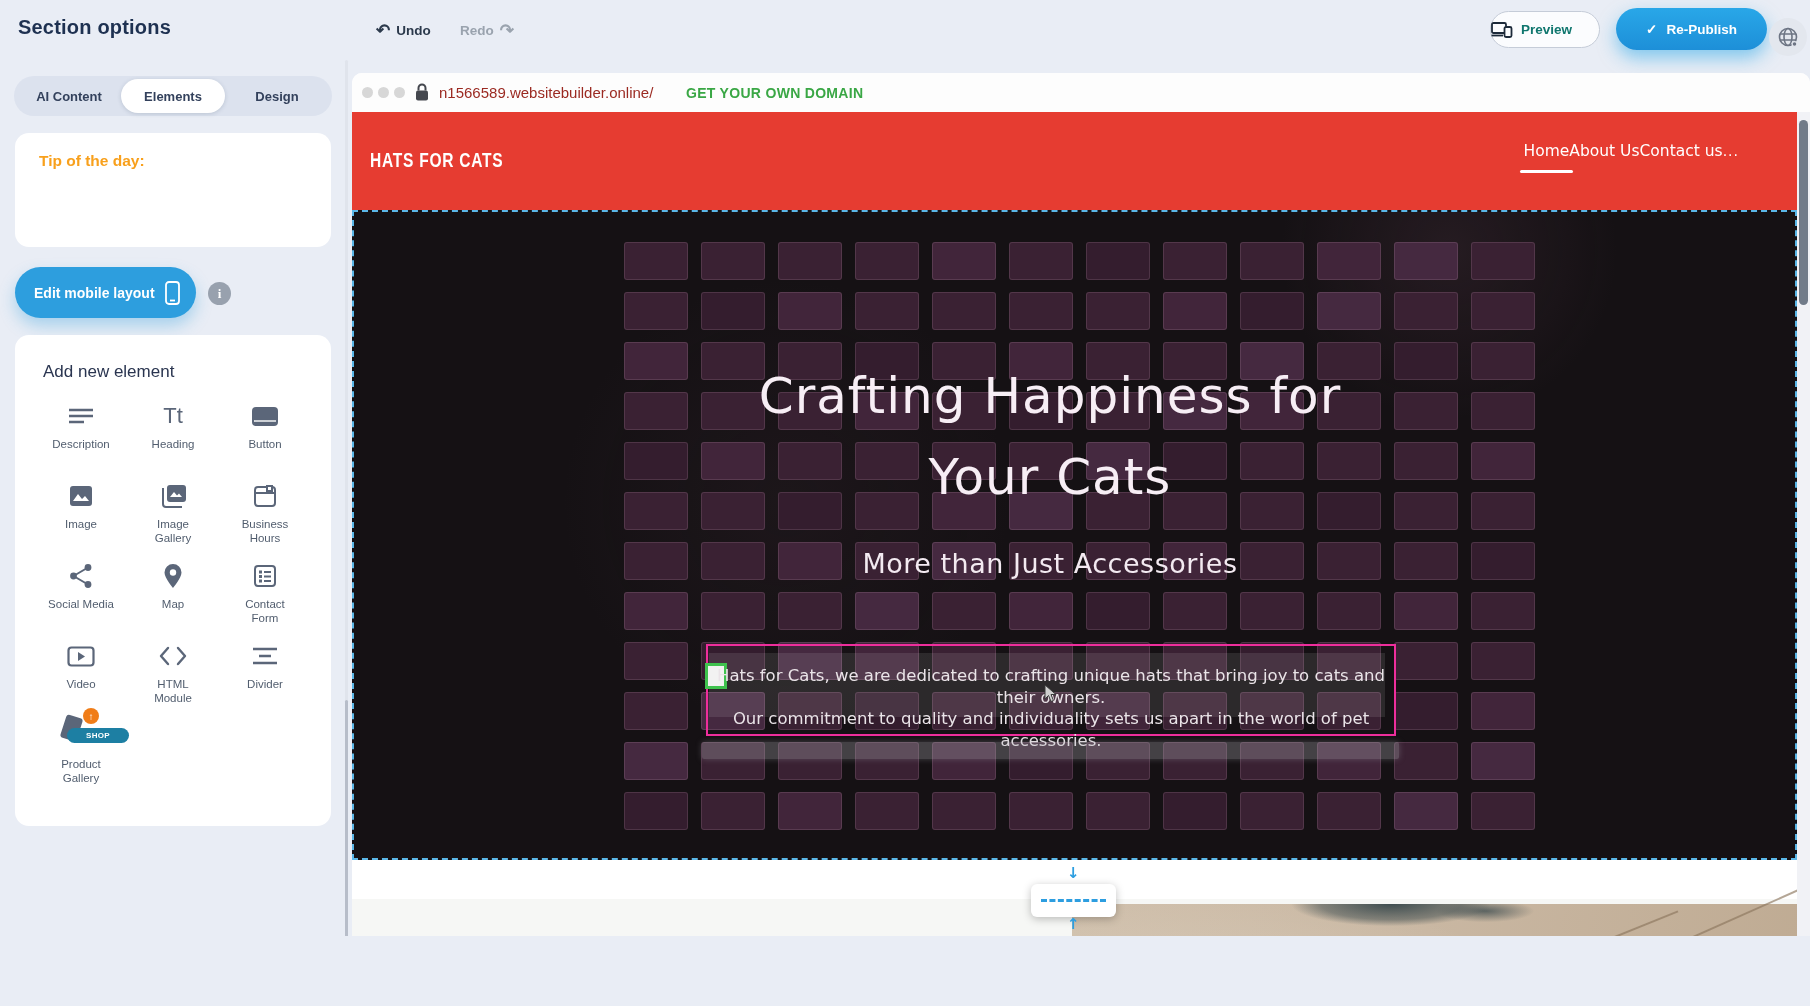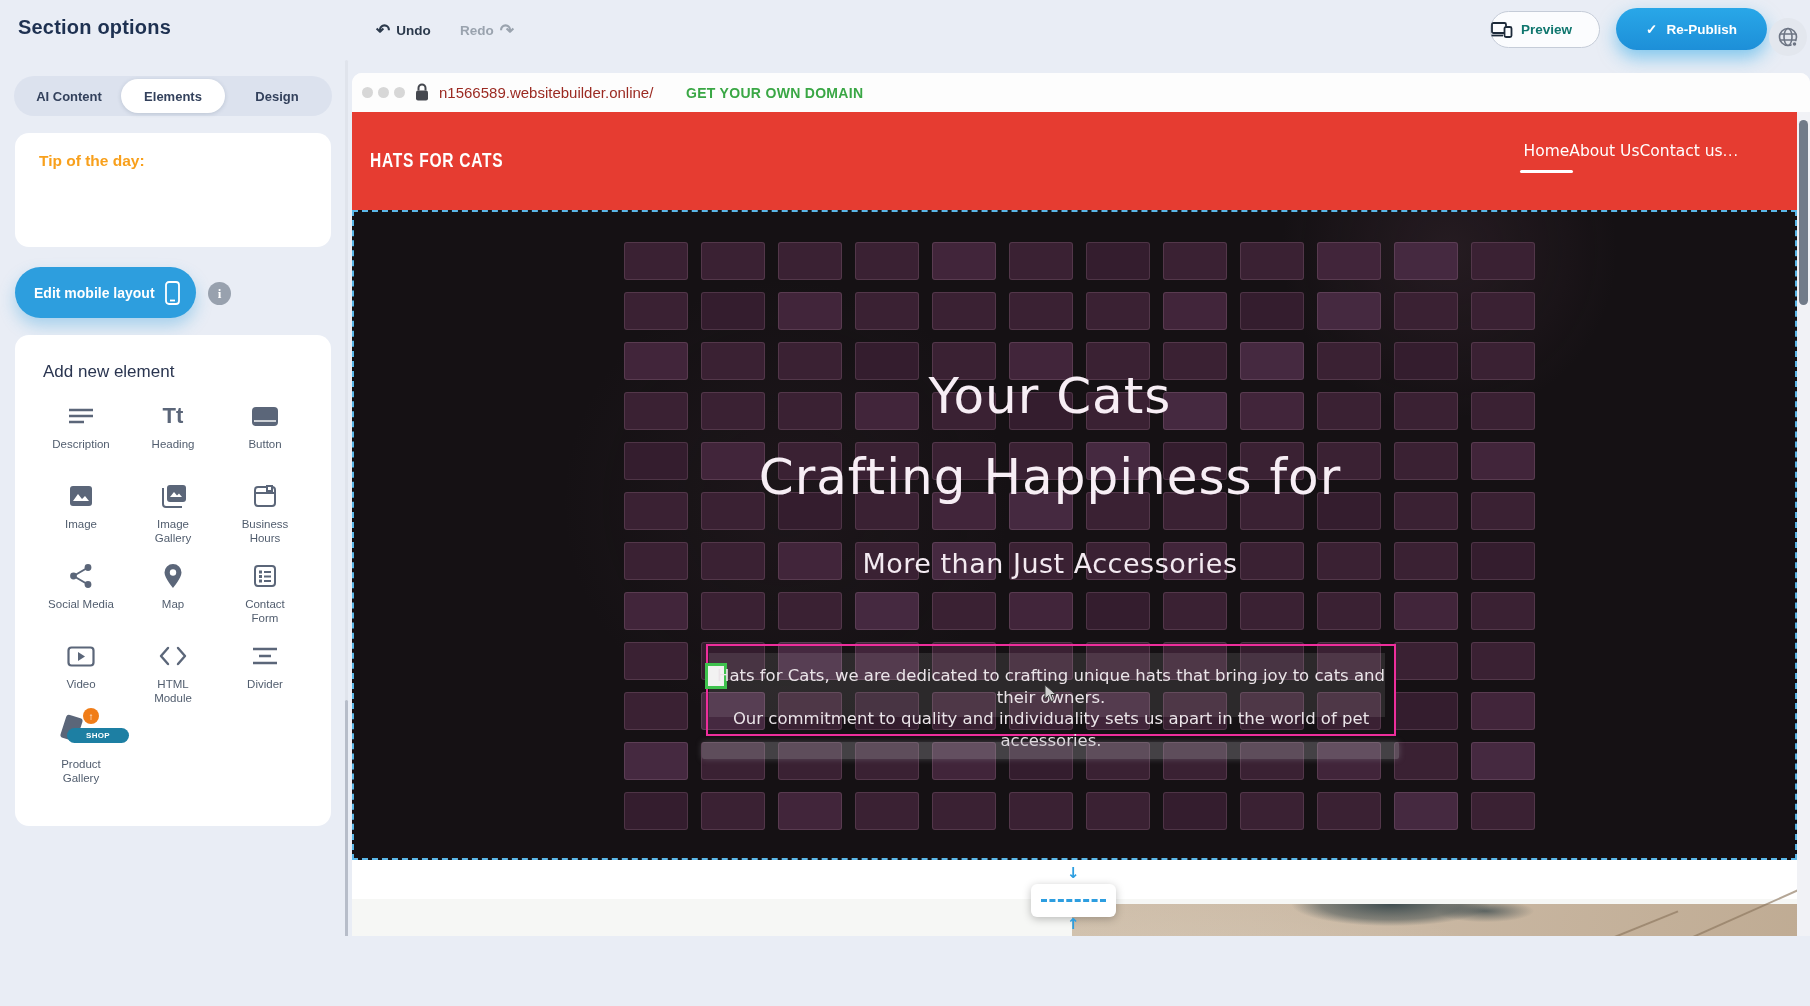--- a/index.html
+++ b/index.html
@@ -24,21 +24,21 @@
   .tip-title { color:var(--c-tip_orange, #f8a01c); font-size:15.5px; font-weight:bold; margin-bottom:9px; }
   .tip-body { color:#5f9ed9; font-size:13px; line-height:18px; width:262px; }
   .edit-mobile { position:absolute; left:15px; top:267px; width:181px; height:51px; border:none; border-radius:26px; background:var(--c-accent_blue, #2d9ede); box-shadow:0 8px 16px rgba(45,158,222,.35); color:#fff; font-size:14px; font-weight:bold; font-family:inherit; display:flex; align-items:center; justify-content:space-between; padding:0 16px 0 19px; cursor:pointer; }
   .info-circle { position:absolute; left:208px; top:282px; width:23px; height:23px; border-radius:50%; background:#98a1ae; color:#fff; font-size:13px; font-weight:bold; display:flex; align-items:center; justify-content:center; font-family:"Liberation Serif", serif; cursor:pointer; }
   .add-card { position:absolute; left:15px; top:335px; width:316px; height:491px; background:#fff; border-radius:14px; padding:27px 20px 0 20px; }
   .add-title { color:#2a3550; font-size:17px; margin-left:8px; margin-bottom:18px; }
   .el-grid { display:grid; grid-template-columns:repeat(3, 1fr); row-gap:6px; }
   .el { display:flex; flex-direction:column; align-items:center; min-height:74px; cursor:pointer; }
   .el-ic { height:32px; display:flex; align-items:center; justify-content:center; color:#5b6679; }
   .el-lb { margin-top:5px; font-size:11.5px; color:#515d6e; text-align:center; line-height:14px; white-space:pre-line; }
-  .tt-glyph { font-size:22px; font-weight:bold; color:#5b6679; line-height:1; }
+  .tt-glyph { font-size:22px; font-weight:normal; color:#5b6679; line-height:1; }
   .pg { position:relative; width:44px; }
   .pg-card { position:absolute; left:4px; top:-4px; width:17px; height:24px; background:#5b6679; border-radius:3px; transform:rotate(18deg); }
   .pg-shop { position:absolute; left:8px; top:8px; background:var(--c-shop_badge, #1d7fa3); color:#fff; font-size:8px; font-weight:bold; padding:3px 19px; border-radius:8px; letter-spacing:.3px; }
   .pg-up { position:absolute; left:24px; top:-12px; width:16px; height:16px; border-radius:50%; background:var(--c-upgrade_orange, #f07d18); color:#fff; font-size:10px; font-weight:bold; display:flex; align-items:center; justify-content:center; }
   .panel-divider { position:absolute; left:18px; top:938px; width:312px; height:1px; background:#a9adb6; }
   .done-btn { position:absolute; left:14px; top:966px; width:116px; height:38px; border:none; border-radius:19px; background:var(--c-accent_blue, #2d9ede); box-shadow:0 6px 14px rgba(45,158,222,.35); color:#fff; font-size:14px; font-weight:bold; font-family:inherit; cursor:pointer; }
   .panel-scroll { position:absolute; left:345px; top:60px; width:3px; height:946px; background:#e0e4ec; border-radius:2px; }
   .panel-scroll-thumb { position:absolute; left:0; top:640px; width:3px; height:306px; background:#b7bdc9; border-radius:2px; }
 
   
@@ -478,22 +478,22 @@
             <div class="tile"></div>
             <div class="tile"></div>
             <div class="tile"></div>
             <div class="tile"></div>
             <div class="tile"></div>
             <div class="tile"></div>
             <div class="tile"></div>
             <div class="tile"></div>
           </div>
         <div class="hero-heading">
+          <div>Crafting Happiness for</div>
           <div>Your Cats</div>
-          <div>Crafting Happiness for</div>
         </div>
         <div class="hero-sub">More than Just Accessories</div>
 
         <div class="sel-box">
           <div class="sel-highlight"></div>
           <div class="sel-handle"></div>
           <div class="sel-para">
             <div>Hats for Cats, we are dedicated to crafting unique hats that bring joy to cats and their owners.</div>
             <div>Our commitment to quality and individuality sets us apart in the world of pet accessories.</div>
           </div>

